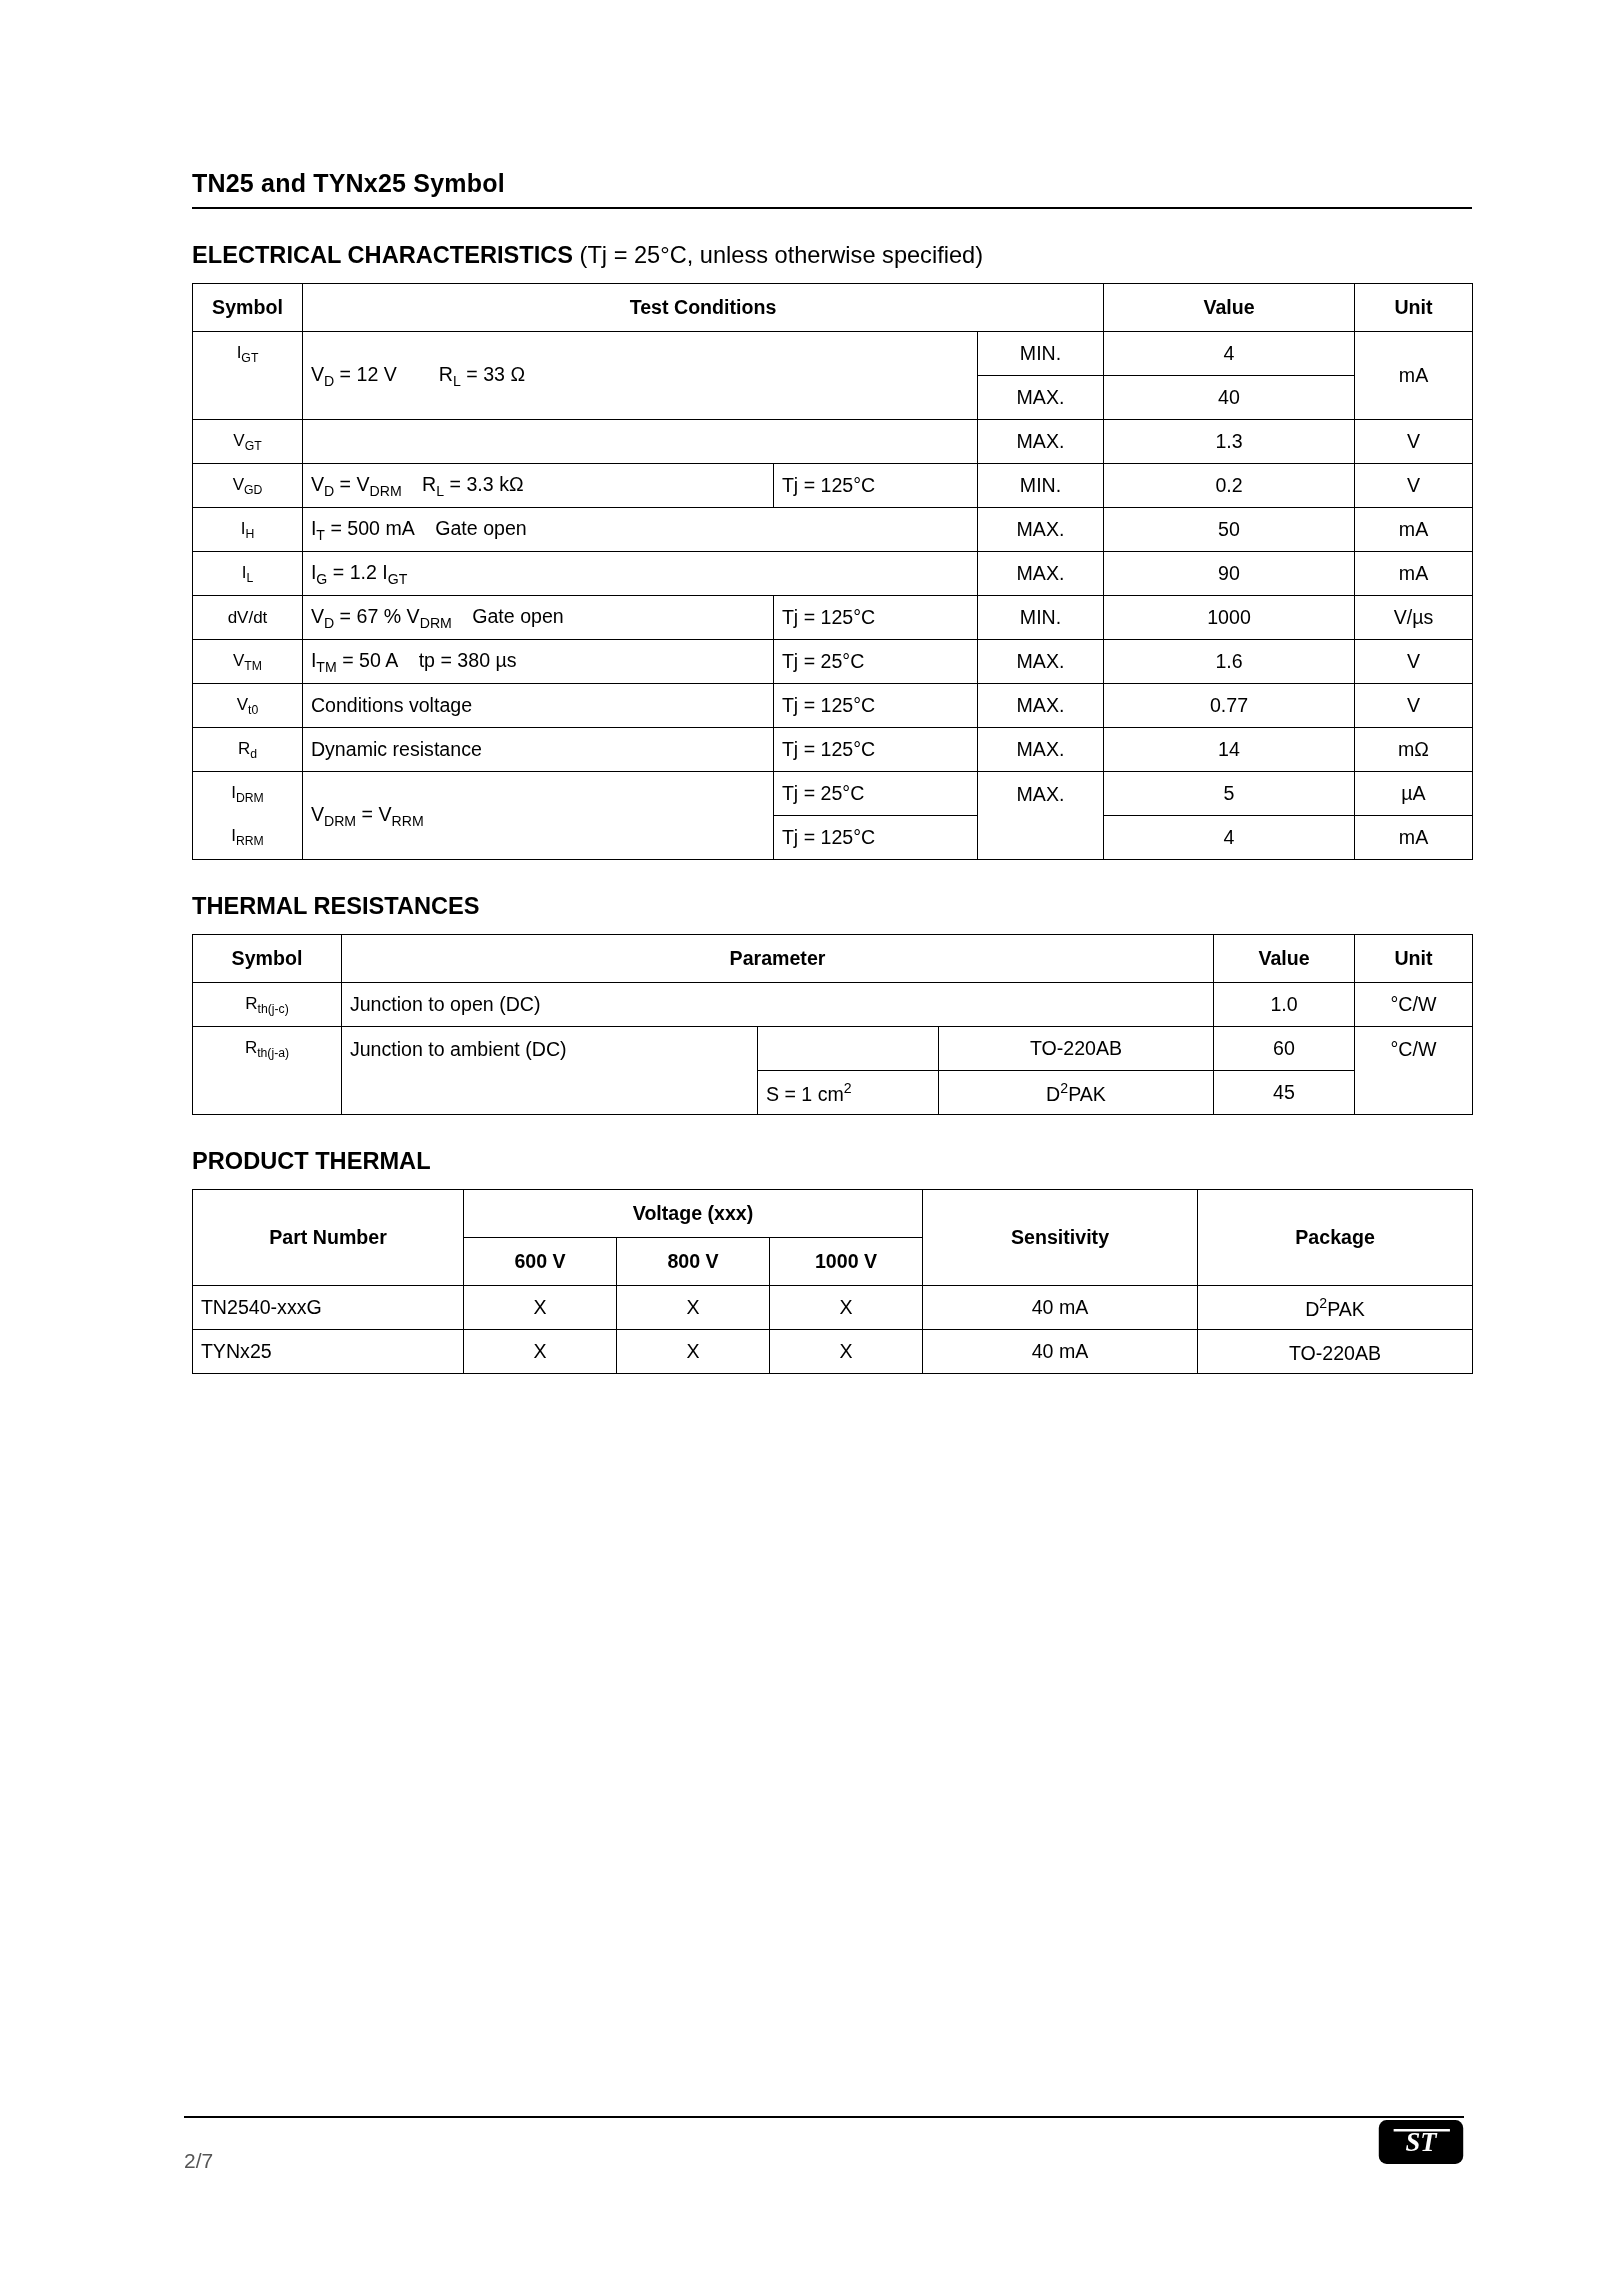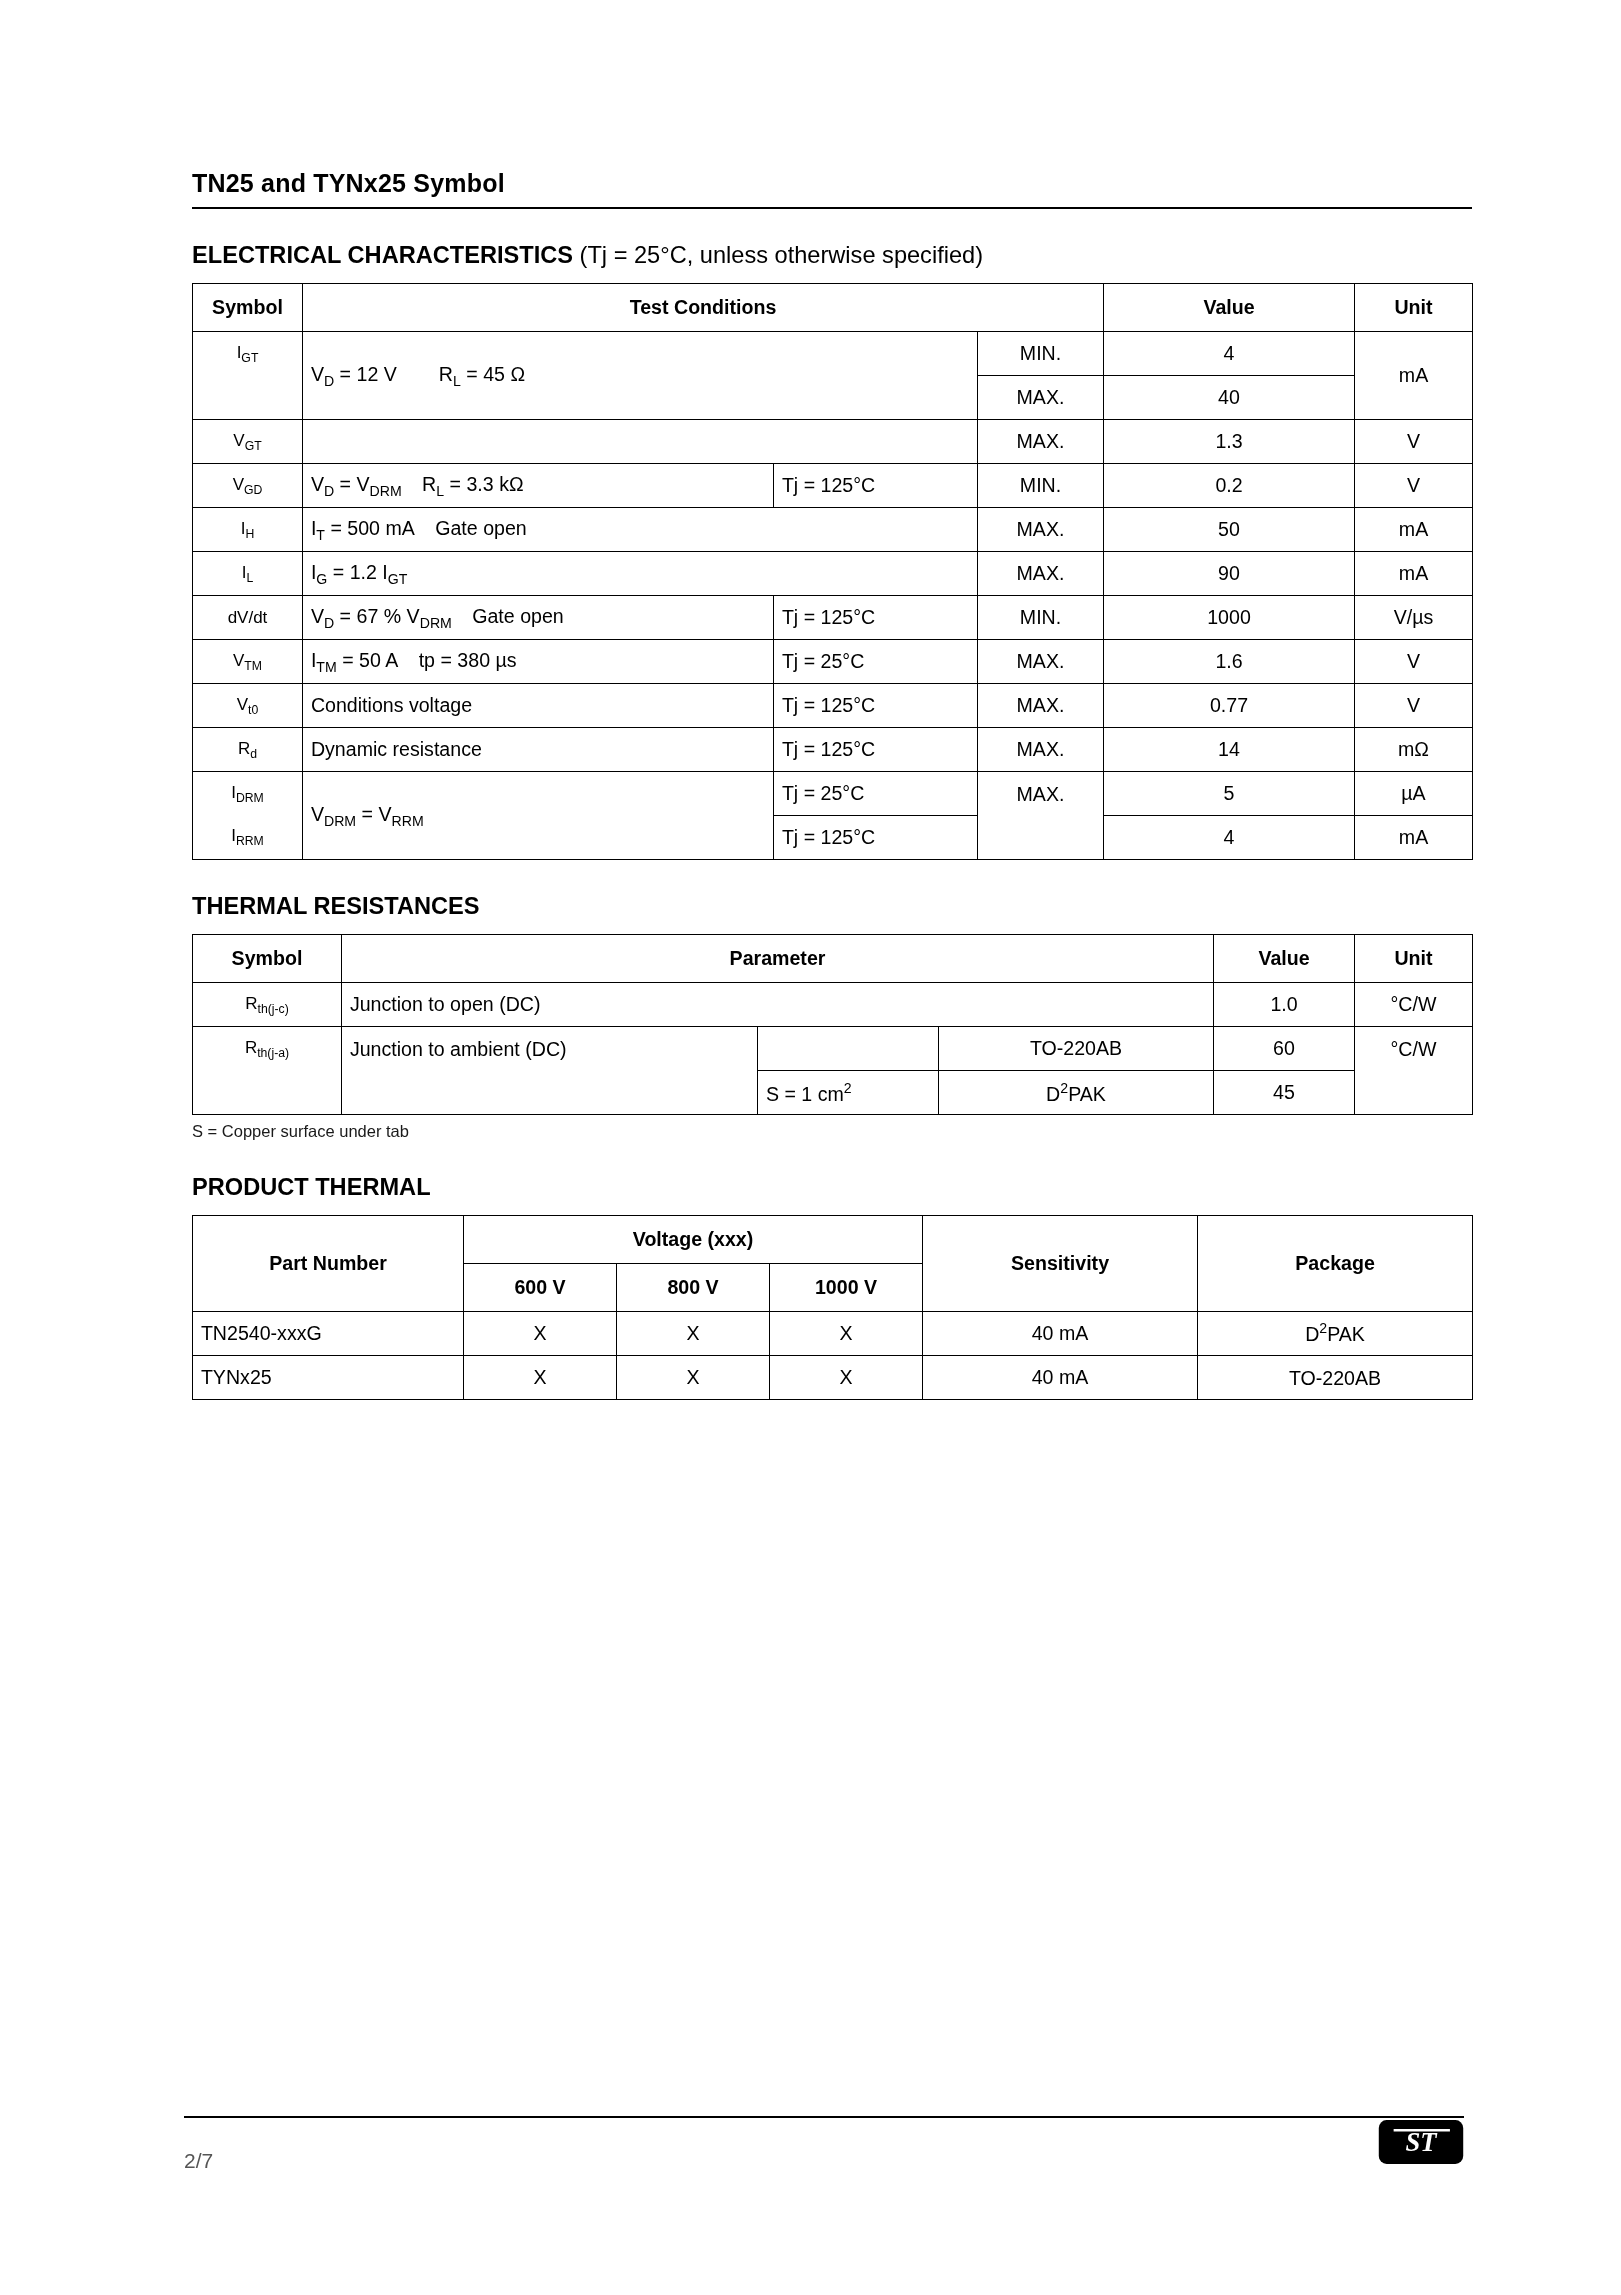--- a/index.html
+++ b/index.html
@@ -136,21 +136,21 @@
         <td class="hdr" colspan="3">Test Conditions</td>
         <td class="hdr">Value</td>
         <td class="hdr">Unit</td>
       </tr>
 
       <tr class="rowh">
         <td class="c sym" rowspan="1" style="border-bottom:none;">
           <span>I</span><sub>GT</sub>
         </td>
         <td class="l nowrap" colspan="2" rowspan="2" style="vertical-align:middle;">
-          <span>V</span><sub>D</sub><span> = 12 V</span><span class="gap-sm"></span><span>R</span><sub>L</sub><span> = 45 Ω</span>
+          <span>V</span><sub>D</sub><span> = 12 V</span><span class="gap-sm"></span><span>R</span><sub>L</sub><span> = 33 Ω</span>
         </td>
         <td class="c">MIN.</td>
         <td class="c">4</td>
         <td class="c" rowspan="2">mA</td>
       </tr>
 
       <tr class="rowh">
         <td class="c sym" style="border-top:none;"></td>
         <td class="c">MAX.</td>
         <td class="c">40</td>
@@ -315,21 +315,20 @@
         <td class="l">
           <span>S = 1 cm</span><sup>2</sup>
         </td>
         <td class="c">
           <span>D</span><sup>2</sup><span>PAK</span>
         </td>
         <td class="c">45</td>
       </tr>
     </tbody>
   </table>
-  <div class="footnote">S = Copper surface under tab</div>
 
   <div class="section-title">PRODUCT THERMAL</div>
 
   <table class="tbl-prod">
     <colgroup>
       <col style="width:271px">
       <col style="width:153px">
       <col style="width:153px">
       <col style="width:153px">
       <col style="width:275px">

